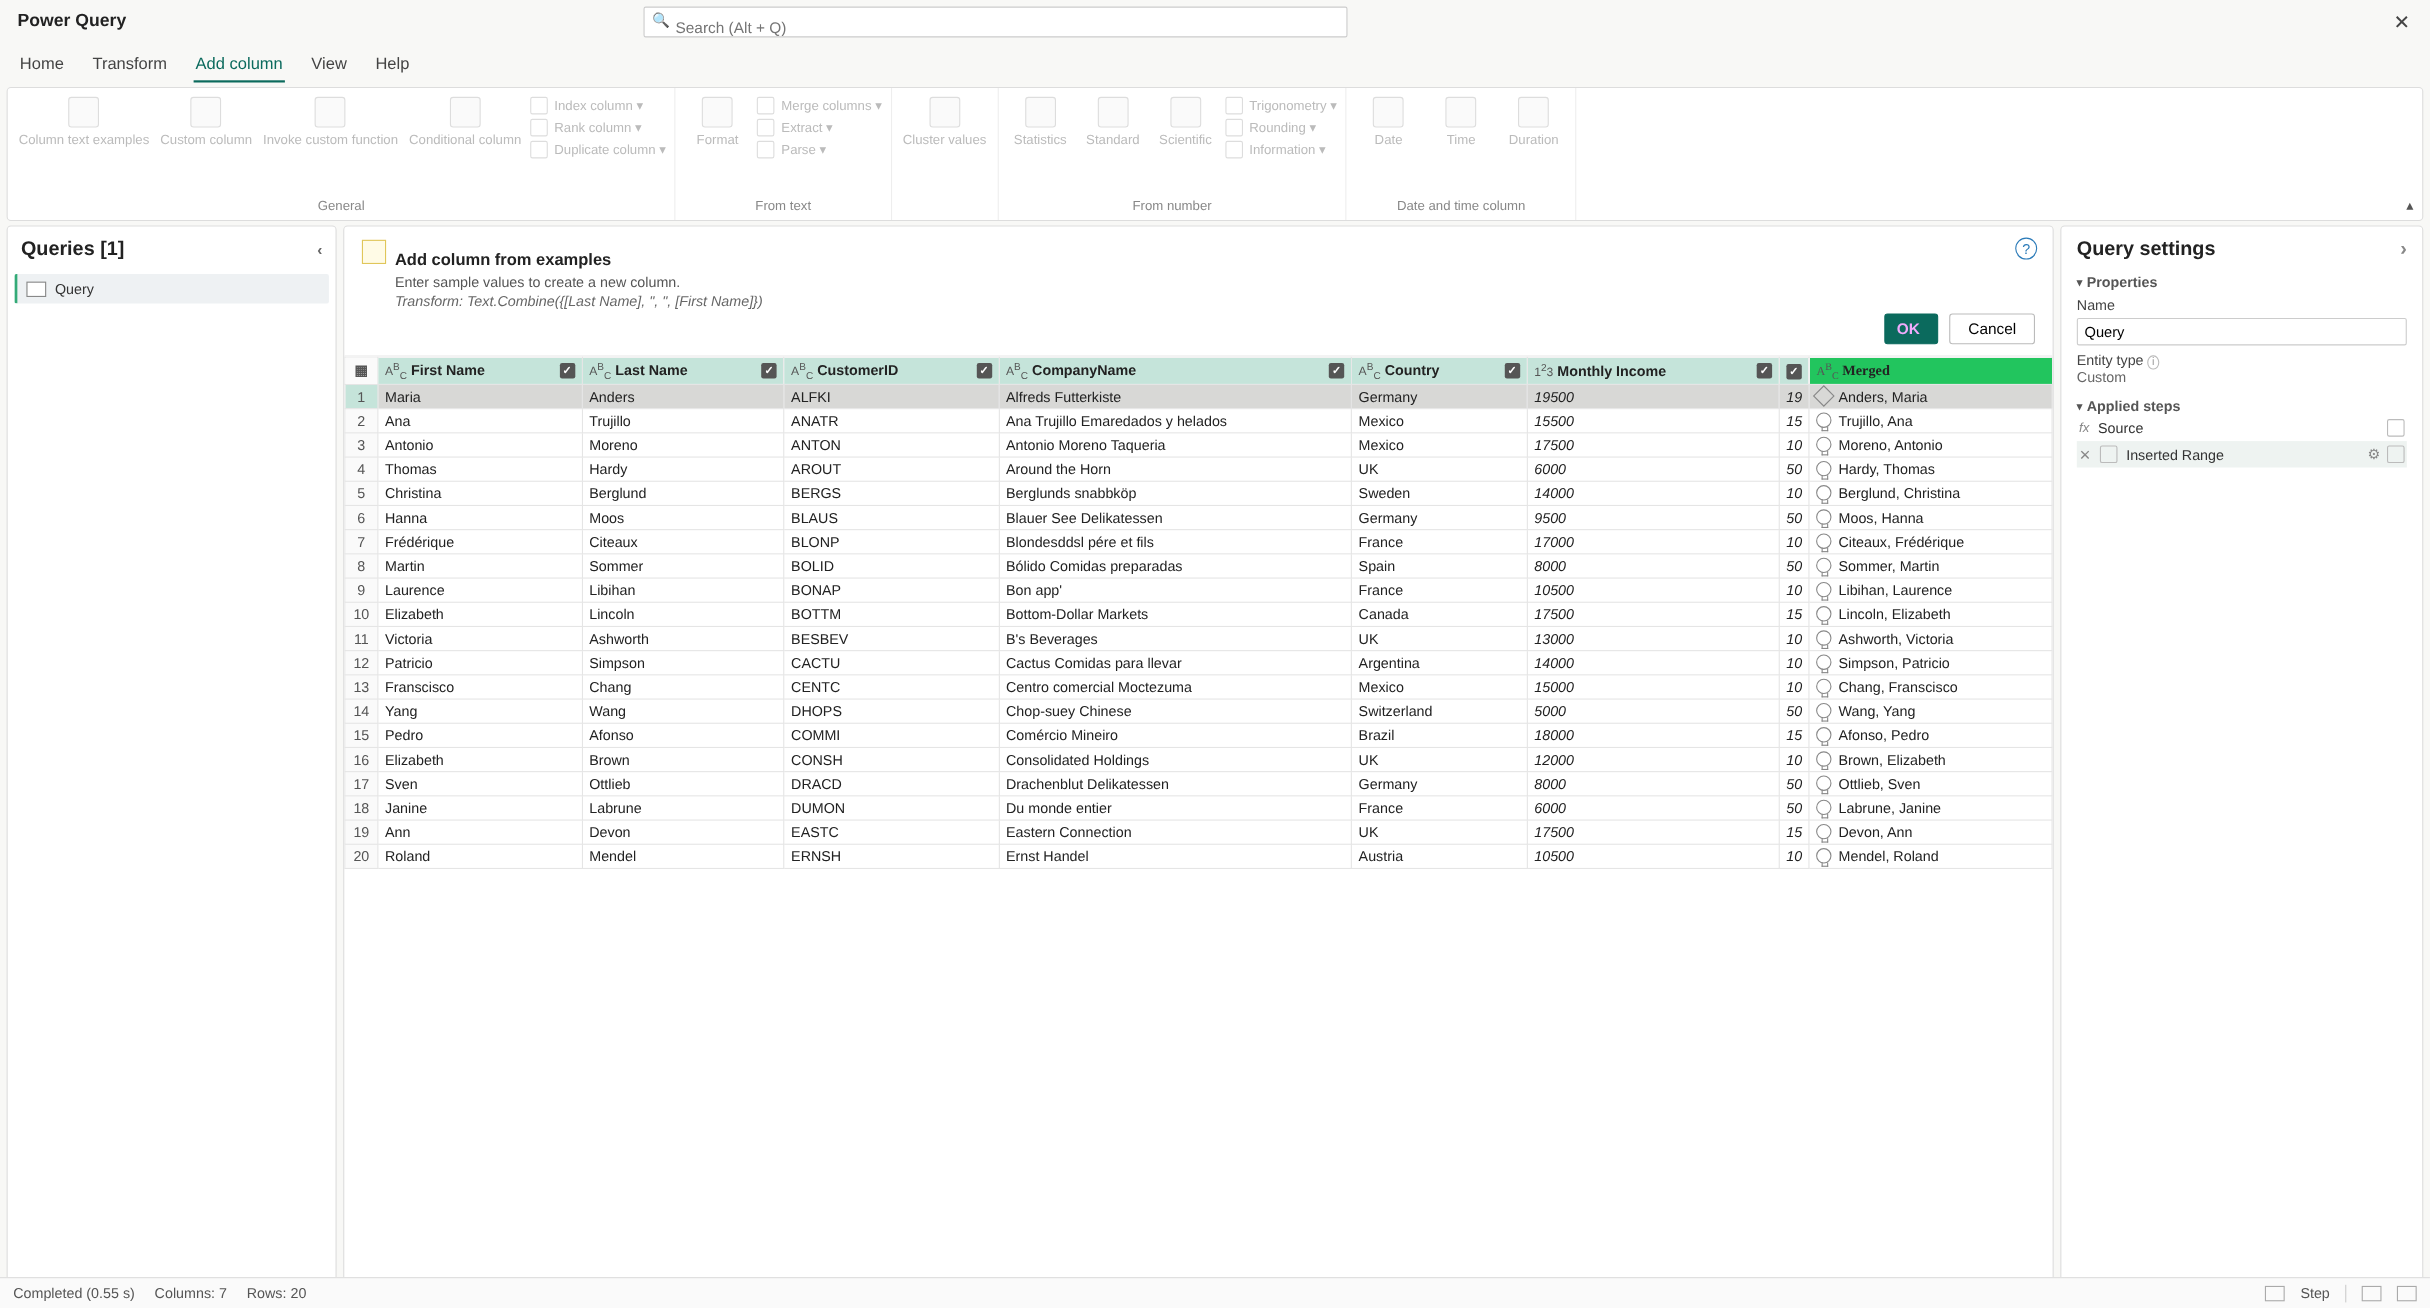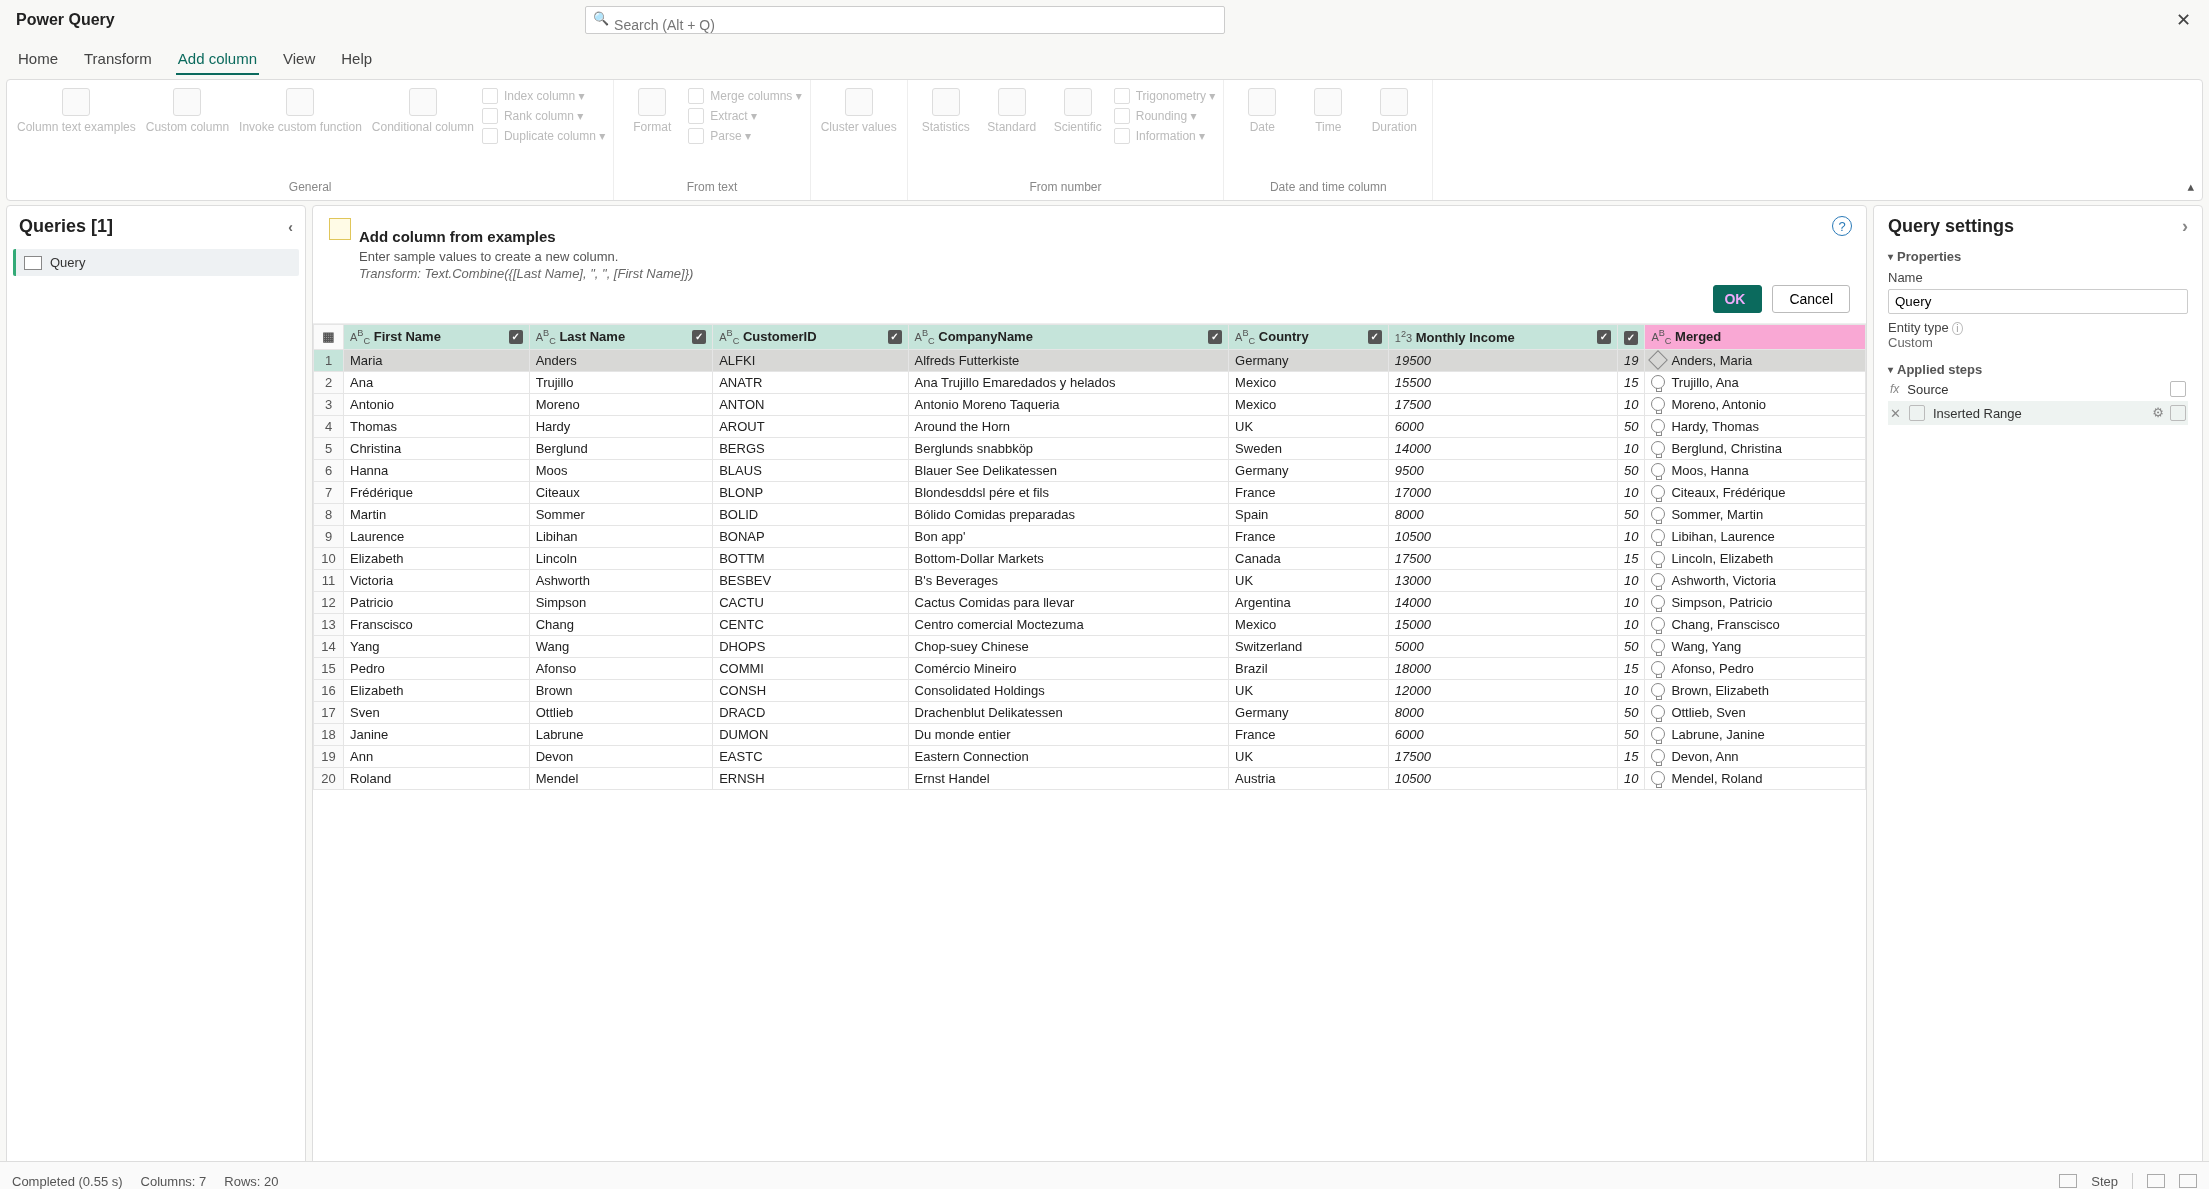--- a/index.html
+++ b/index.html
@@ -44,21 +44,21 @@
   .prompt .psub{color:#555;margin:4px 0 2px 30px;}
   .prompt .ptrans{color:#666;font-style:italic;margin-left:30px;}
   .prompt .pbtns{display:flex;gap:10px;justify-content:flex-end;margin-top:4px;}
   .btn{padding:5px 16px;border-radius:3px;border:1px solid #bbb;background:#fff;cursor:pointer;font-size:14px;}
   .btn.ok{background:#0b6a5d;color:#f0abfc;border-color:#0b6a5d;font-weight:600;padding-left:10px;}
   
   .grid{flex:1;overflow:auto;}
   table.datagrid{border-collapse:collapse;width:100%;font-size:13px;}
   .datagrid th,.datagrid td{border:1px solid #e5e5e5;padding:3px 6px;white-space:nowrap;text-align:left;height:22px;}
   .datagrid thead th{background:#c5e4da;font-weight:600;position:sticky;top:0;}
-  .datagrid thead th.merged{background:#f9a8d4;}
+  .datagrid thead th.merged{background:#22c55e;font-family:Liberation Serif, serif;}
   .datagrid .rownum{width:30px;text-align:center;color:#555;background:#fafafa;}
   .datagrid thead th .thwrap{display:flex;align-items:center;justify-content:space-between;gap:6px;}
   .datagrid thead th .dtype{color:#555;font-size:11px;font-weight:normal;}
   .chk{width:14px;height:14px;background:#555;color:#fff;font-size:10px;display:inline-flex;align-items:center;justify-content:center;border-radius:2px;}
   .numcol{text-align:right;font-style:italic;}
   .mcell{display:flex;align-items:center;gap:6px;}
   .bulb{width:14px;height:14px;border:1.3px solid #888;border-radius:50%;position:relative;}
   .bulb::after{content:"";position:absolute;bottom:-4px;left:4px;width:4px;height:3px;border:1px solid #888;border-top:none;}
   .pencil{width:14px;height:14px;transform:rotate(45deg);border:1px solid #888;}
   tr.selected td{background:#d8d8d6;}
@@ -75,21 +75,21 @@
   .sect .shead .car{font-size:10px;}
   .settings input.nm{width:100%;border:1px solid #ccc;padding:4px 6px;border-radius:2px;margin-top:4px;}
   .label-sm{font-size:13px;color:#444;margin-top:6px;}
   .step{display:flex;align-items:center;gap:8px;padding:4px 2px;color:#333;}
   .step .sicon-sm{width:16px;height:16px;border:1px solid #bbb;border-radius:2px;display:inline-block;}
   .step.active{background:#eef3f1;}
   .step .tail{margin-left:auto;display:flex;gap:6px;color:#888;}
   .step .x{color:#888;}
   .fx{font-style:italic;color:#888;font-size:12px;}
   
-  .status{position:fixed;bottom:0;left:0;right:0;height:28px;border-top:1px solid #ddd;background:#fafafa;display:flex;align-items:flex-end;padding:0 12px;font-size:13px;color:#555;gap:18px;}
+  .status{position:fixed;bottom:0;left:0;right:0;height:28px;border-top:1px solid #ddd;background:#fafafa;display:flex;align-items:center;padding:0 12px;font-size:13px;color:#555;gap:18px;}
   .status .right{margin-left:auto;display:flex;gap:14px;align-items:center;}
   .status .sicon{width:18px;height:14px;border:1px solid #aaa;display:inline-block;}
 </style>
 </head>
 <body>
 
 <div class="titlebar">
   <span class="title">Power Query</span>
   <div class="search">
     <span class="sicon">🔍</span>

